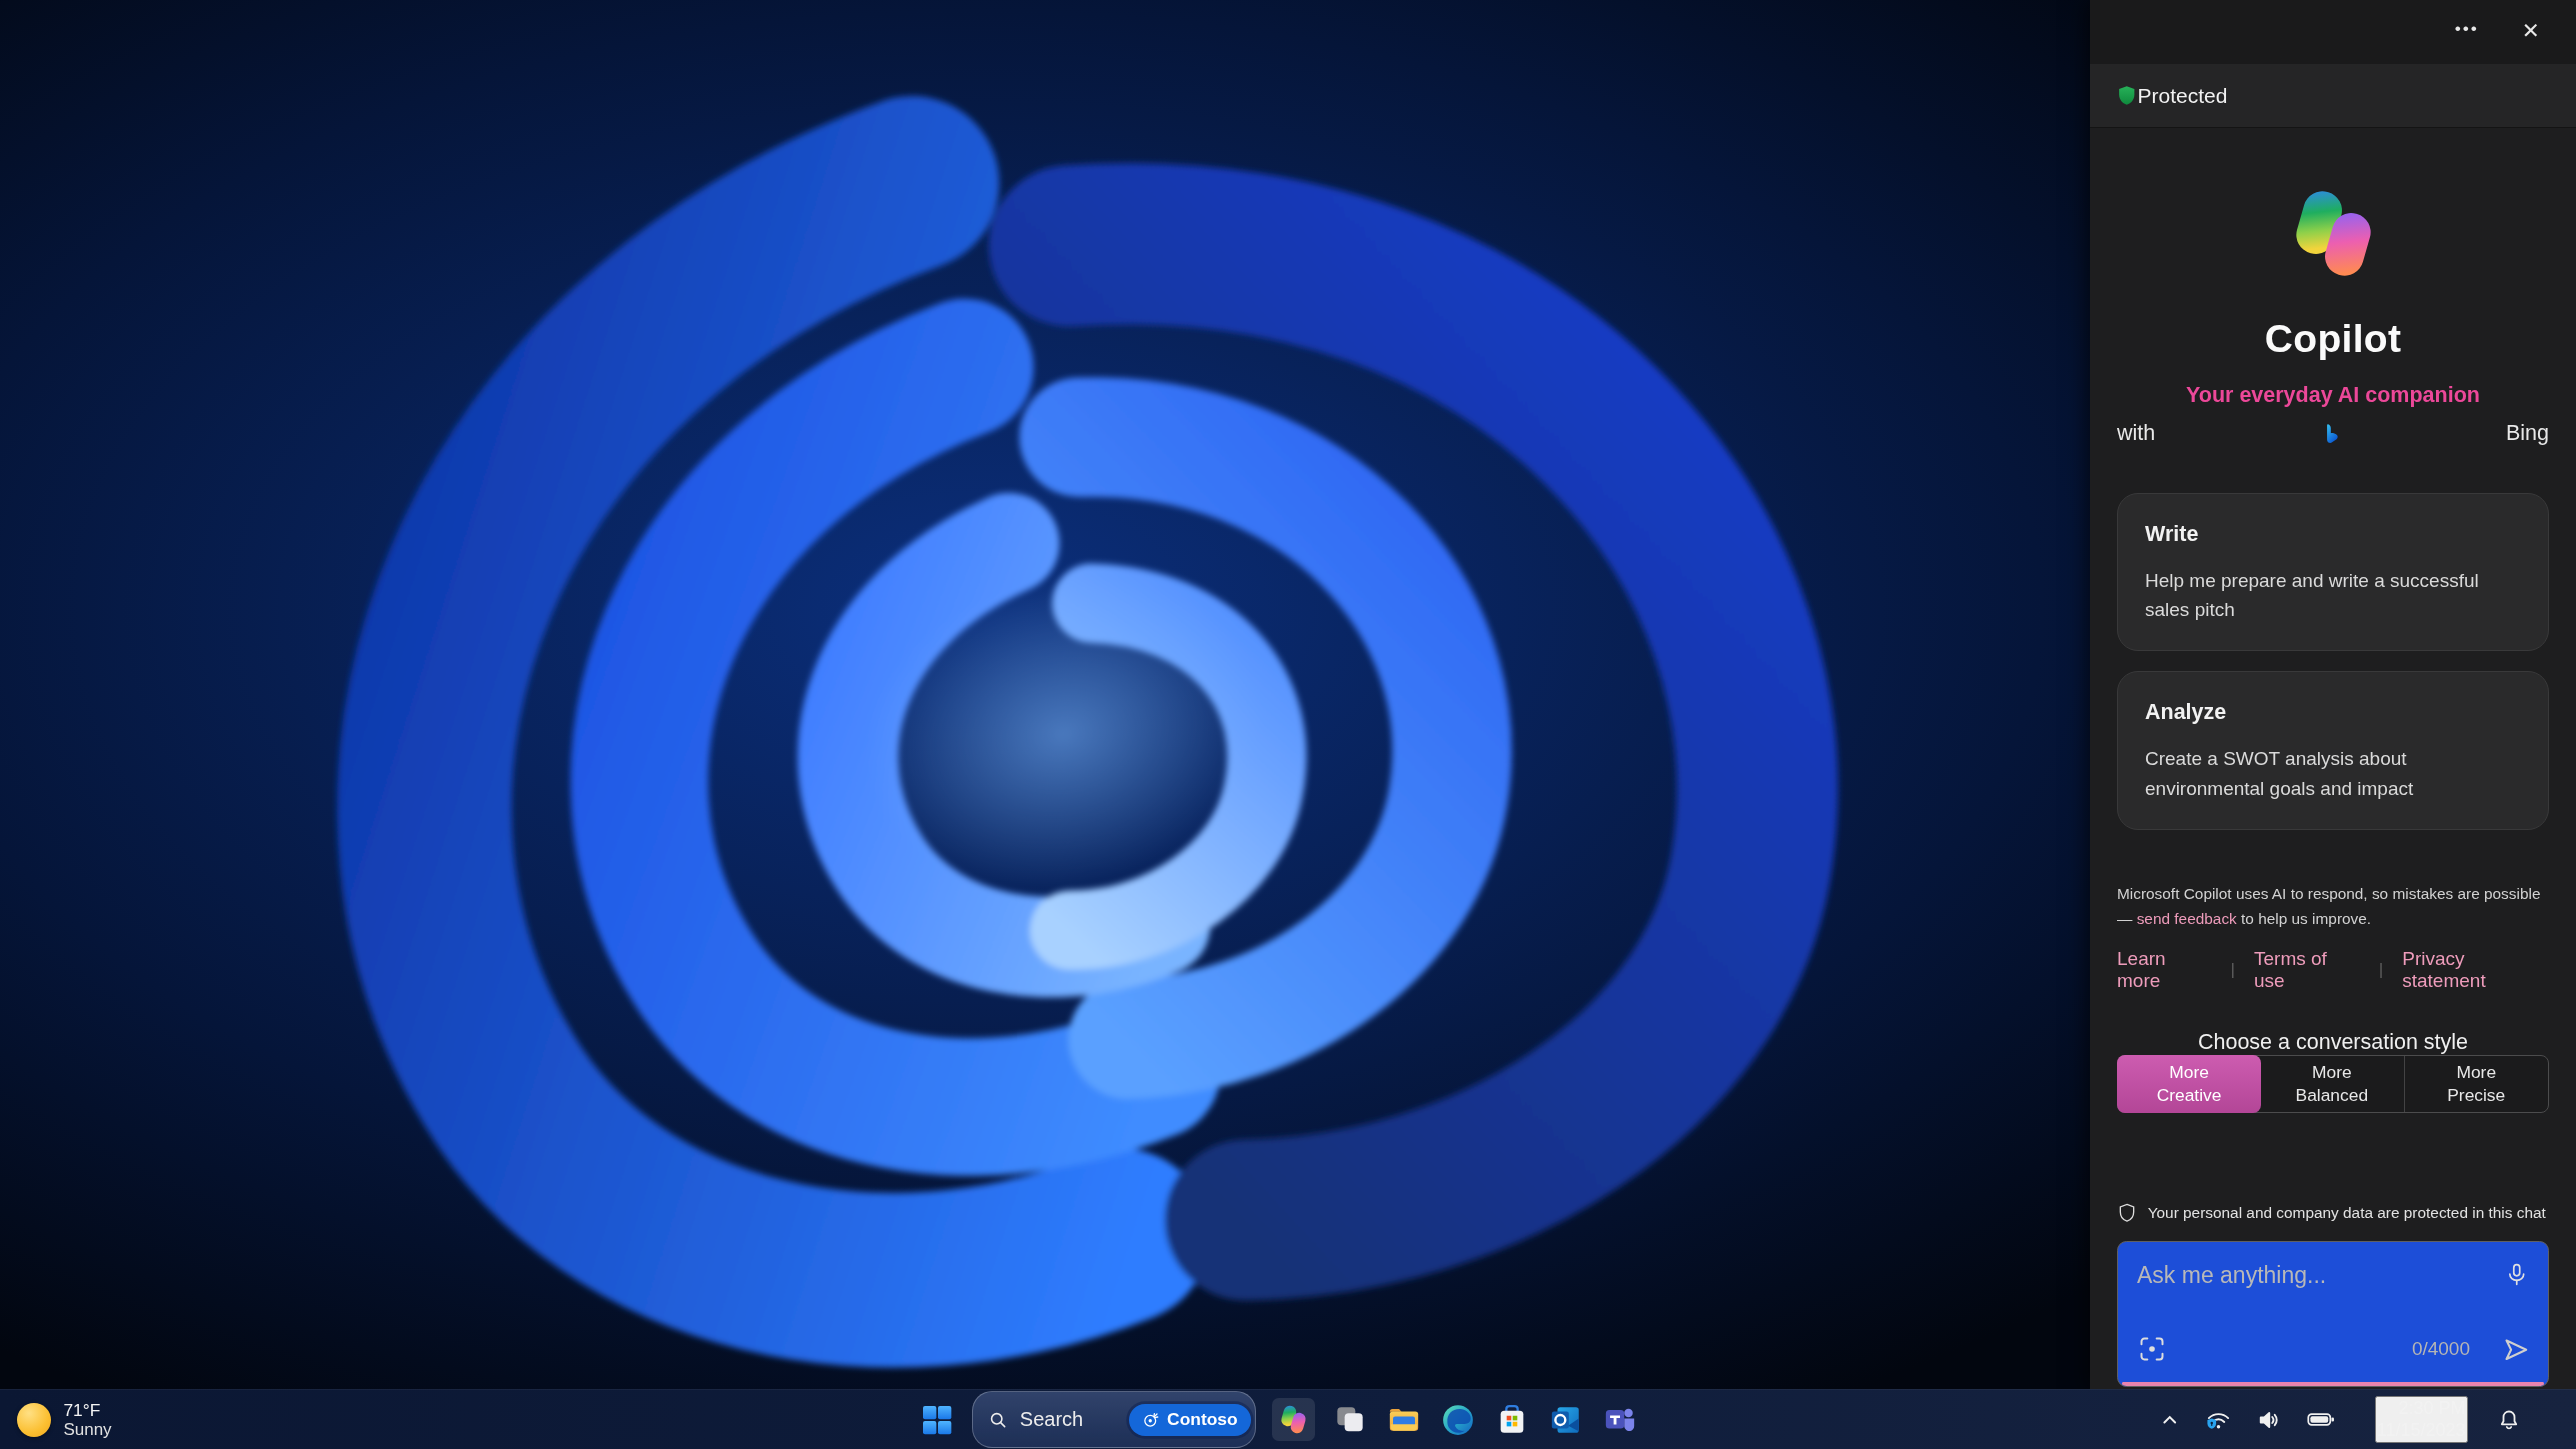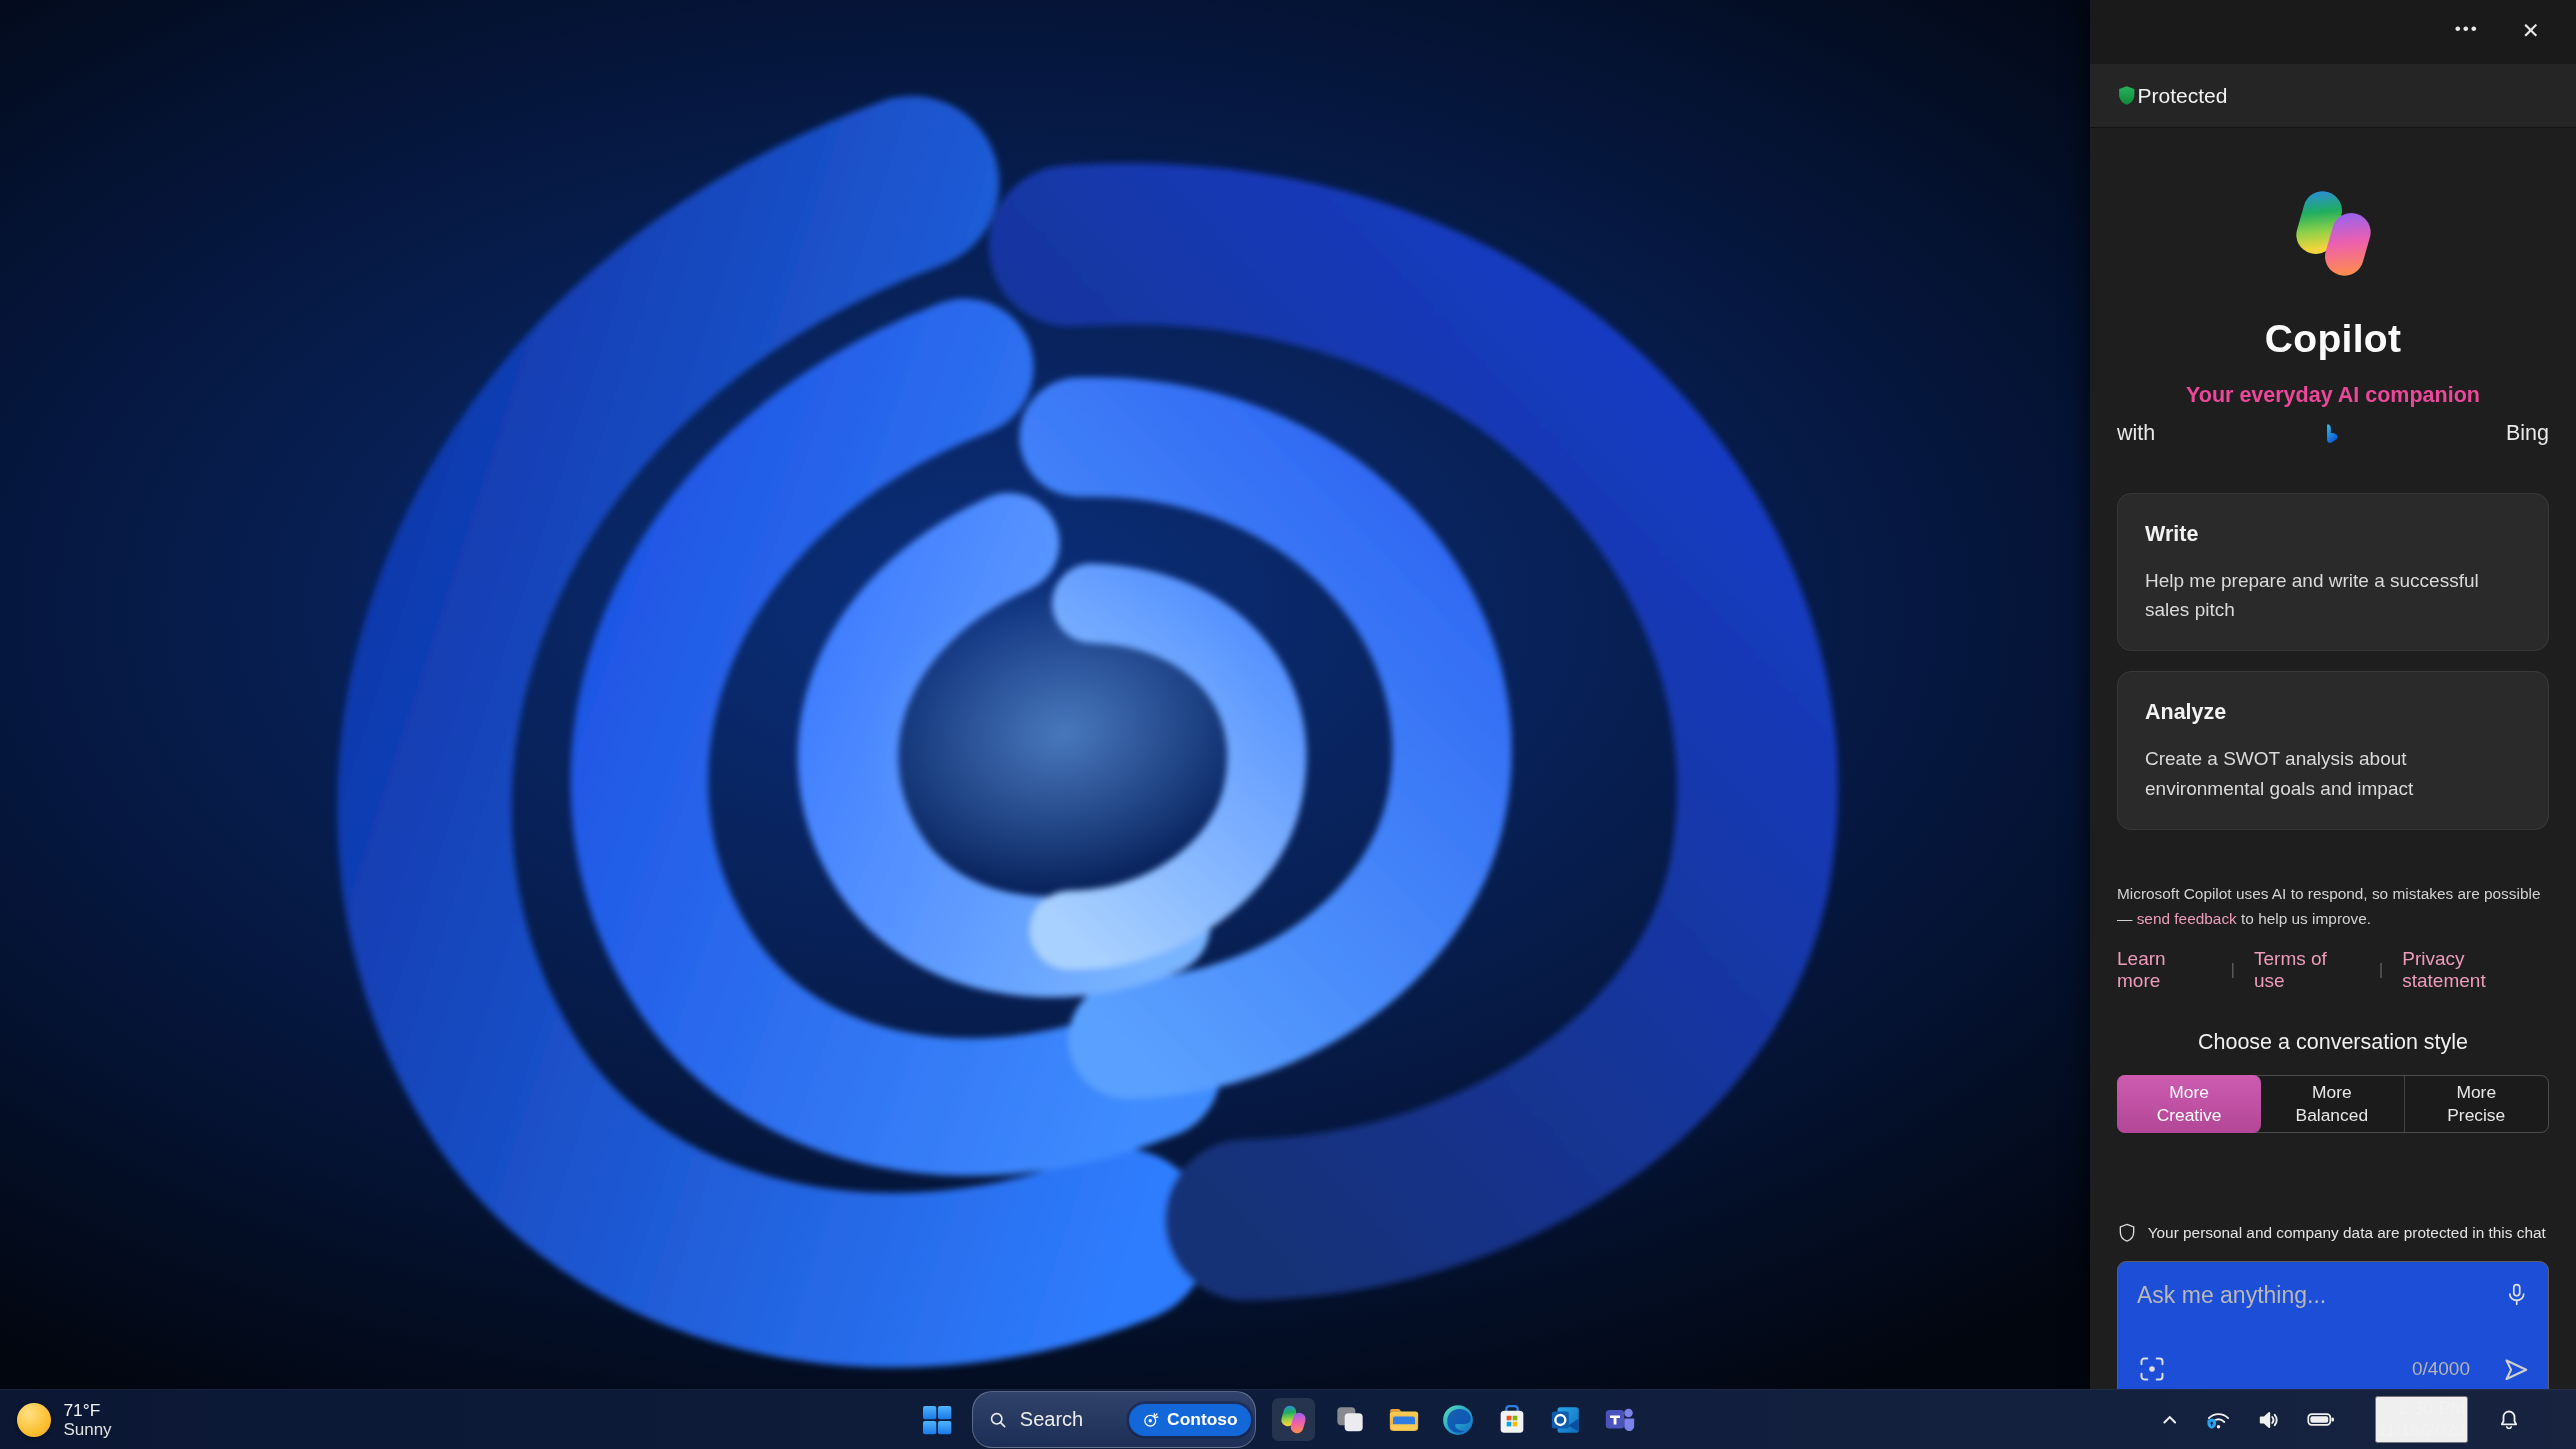--- a/index.html
+++ b/index.html
@@ -27,34 +27,34 @@
   .panel-body { flex:1; padding:0 27px; position:relative; }
 
   .brand { text-align:center; }
   .brand .logo { margin-top:58px; }
   .brand h1 { margin-top:34px; font-size:39px; font-weight:700; letter-spacing:0.3px; color:#fafafa; }
   .brand .subtitle { margin-top:21.5px; font-size:21.5px; color:#ec4899; font-weight:700; }
   .with-bing { margin-top:13.4px; display:flex; align-items:center; justify-content:space-between;
     gap:9.4px; font-size:21.5px; color:#e8e8e8; }
 
   .prompt-card { margin-top:47px; background:var(--card-bg,#2a2a2b); border:0.7px solid #39393a;
-    border-radius:14px; padding:28px 27px 25.5px 27px; cursor:pointer; text-align:left; width:100%;
+    border-radius:21px; padding:28px 27px 25.5px 27px; cursor:pointer; text-align:left; width:100%;
     color:#f2f2f2; font-family:inherit; display:block; }
   .prompt-card + .prompt-card { margin-top:20px; }
   .prompt-card .card-title { font-size:21.5px; font-weight:700; }
   .prompt-card .card-body { margin-top:19px; font-size:19px; line-height:29.5px; color:#dadada; font-weight:400; }
 
   .disclaimer { margin-top:51px; font-size:15.4px; line-height:25.5px; color:#d2d2d2; }
   .disclaimer .link { color:var(--accent-pink,#ee9cbb); cursor:pointer; }
   .footer-links { margin-top:16px; display:flex; align-items:center; font-size:19px; }
   .footer-links a { color:var(--accent-pink,#ee9cbb); text-decoration:none; cursor:pointer; }
   .footer-links .sep { color:#5c5c5c; margin:0 19px; font-size:17.4px; }
 
   .style-heading { margin-top:38px; text-align:center; font-size:21.5px; color:#f0f0f0; font-weight:400; }
-  .segmented { margin-top:20px; display:flex; height:58px; border:0.7px solid #4c4c4d;
+  .segmented { display:flex; height:58px; border:0.7px solid #4c4c4d;
     border-radius:8px; background:#1b1b1c; position:relative; }
   .segment { flex:1; background:none; border:none; color:#e8e8e8; cursor:pointer;
     font-size:17.4px; line-height:23px; font-family:inherit; border-radius:8px; }
   .segment.selected { background:linear-gradient(180deg,#cd5cb0 0%,var(--segment-selected,#b34697) 100%);
     color:#fff; margin:-0.7px; }
   .segment:nth-child(3) { border-left:0.7px solid #434344; border-radius:0 8px 8px 0; }
 
   .privacy-row { margin-top:89px; display:flex; align-items:center; gap:10.7px; white-space:nowrap; }
   .privacy-row span { font-size:15.4px; color:#e2e2e2; }
 

